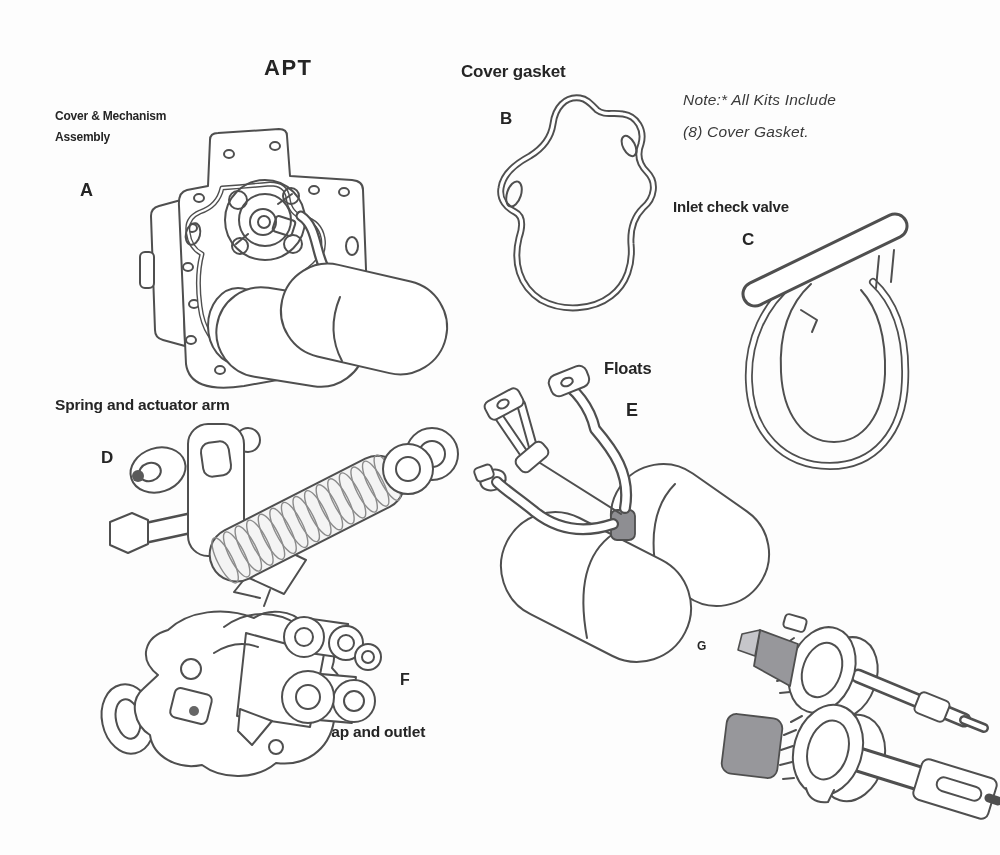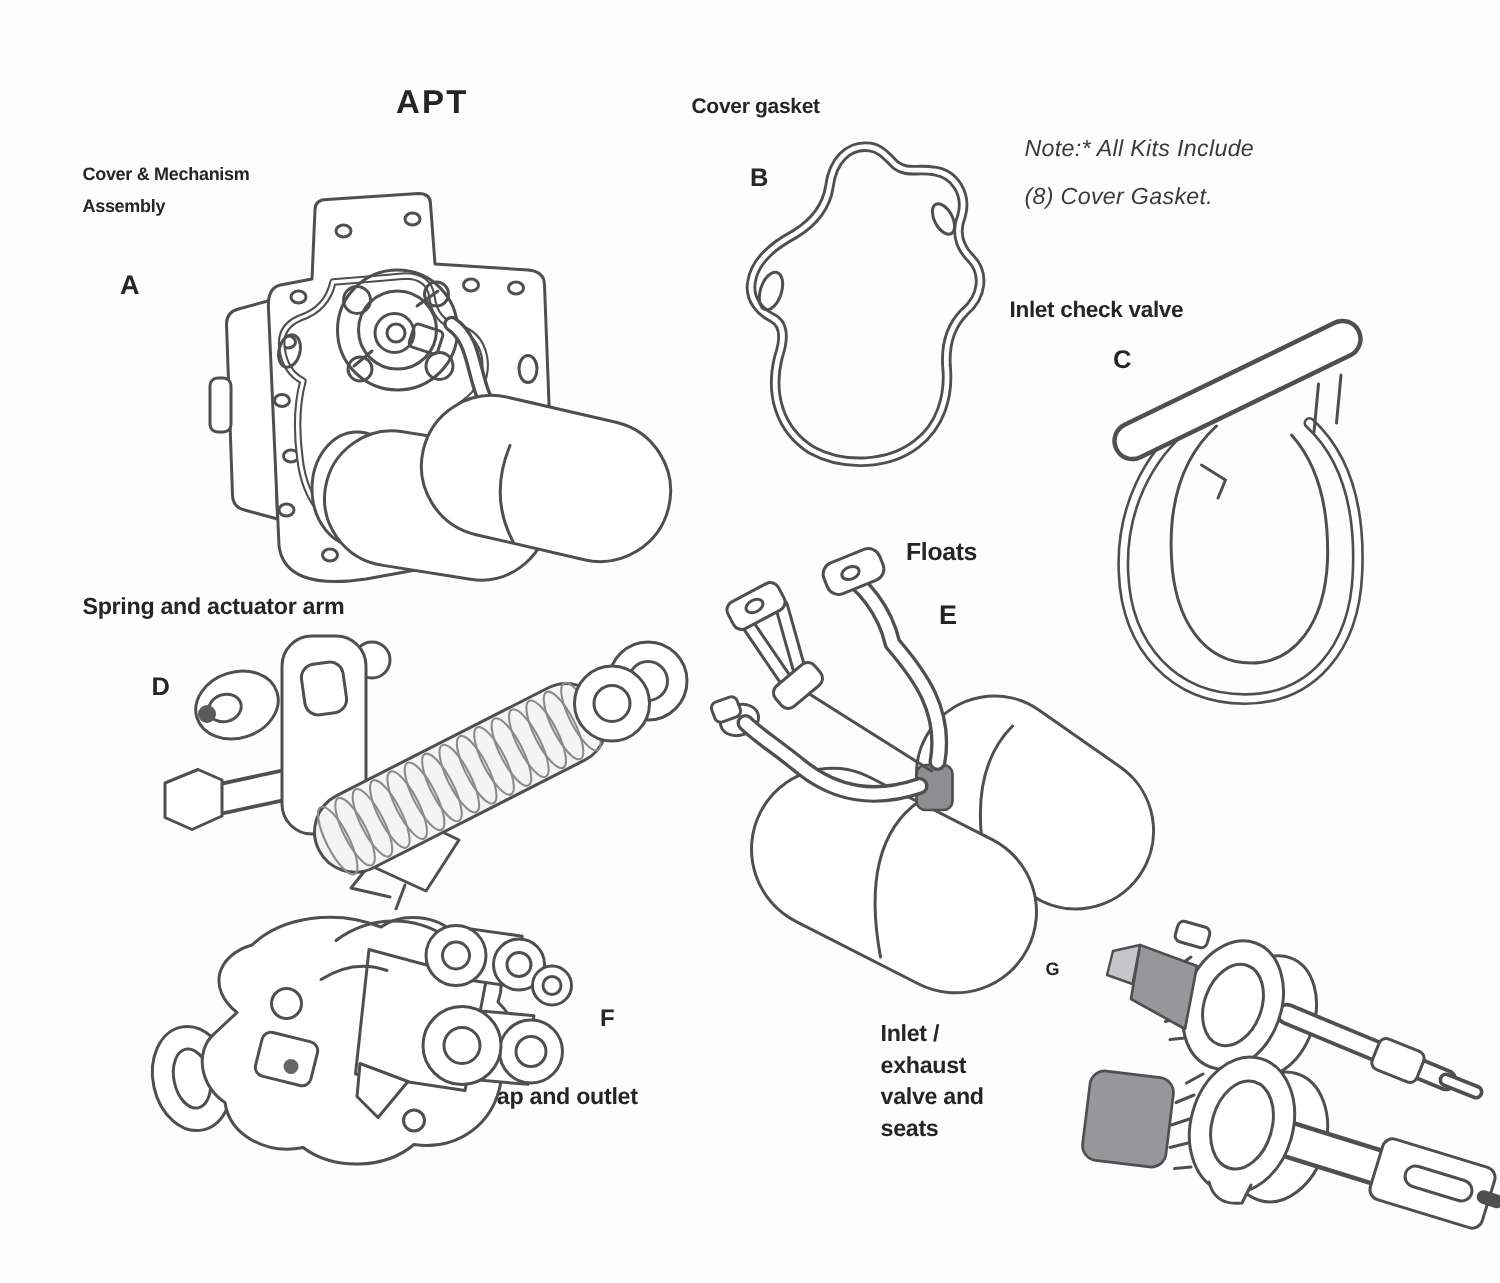--- a/index.html
+++ b/index.html
@@ -32,21 +32,21 @@
     <span style="display:block;">Note:* All Kits Include</span>
     <span style="display:block;">(8) Cover Gasket.</span>
   </div>
 
   <div class="lbl" style="left:55px;top:106px;font-size:12px;line-height:21px;">
     <span>Cover &amp; Mechanism</span>
     <span>Assembly</span>
   </div>
   <div class="ltr" style="left:80px;top:180px;font-size:18px;">A</div>
 
-  <div class="lbl" style="left:461px;top:62px;font-size:14px;">
+  <div class="lbl" style="left:461px;top:62px;font-size:17px;">
     <span>Cover gasket</span>
   </div>
   <div class="ltr" style="left:500px;top:109px;font-size:17px;">B</div>
 
   <div class="lbl" style="left:673px;top:198px;font-size:15px;">
     <span>Inlet check valve</span>
   </div>
   <div class="ltr" style="left:742px;top:230px;font-size:17px;">C</div>
 
   <div class="lbl" style="left:55px;top:396px;font-size:15.5px;">
@@ -58,26 +58,20 @@
     <span>Floats</span>
   </div>
   <div class="ltr" style="left:626px;top:400px;font-size:18px;">E</div>
 
   <div class="ltr" style="left:400px;top:671px;font-size:16px;">F</div>
   <div class="lbl" style="left:317px;top:721px;font-size:15.5px;line-height:22px;">
     <span>Trap and outlet</span>
   </div>
 
   <div class="ltr" style="left:697px;top:639px;font-size:12px;">G</div>
-  <div class="lbl" style="left:587px;top:679px;font-size:15.5px;line-height:21px;">
-    <span>Inlet /</span>
-    <span>exhaust</span>
-    <span>valve and</span>
-    <span>seats</span>
-  </div>
 
   <svg class="part" style="left:128px;top:124px;" width="335" height="285" viewBox="0 0 335 285">
     <path class="fw" d="M53,76 L31,82 Q23,84 23,92 L27,206 Q27,214 35,216 L57,222 Z"></path>
     <rect class="fw" x="12" y="128" width="14" height="36" rx="5"></rect>
     <path class="fw" d="M59,66 L80,62 L82,16 Q82,9 90,9 L151,5 Q159,5 159,12 L162,52 L224,56 Q235,57 235,66 L240,198 Q240,209 230,211 L224,214 L221,237 Q220,246 210,245 L116,262 Q62,270 58,240 L51,82 Q50,68 59,66 Z"></path>
     <g class="ln" stroke-width="1.6">
       <ellipse cx="101" cy="30" rx="5" ry="4"></ellipse>
         <ellipse cx="147" cy="22" rx="5" ry="4"></ellipse>
       <ellipse cx="71" cy="74" rx="5" ry="4"></ellipse>
         <ellipse cx="186" cy="66" rx="5" ry="4"></ellipse>

